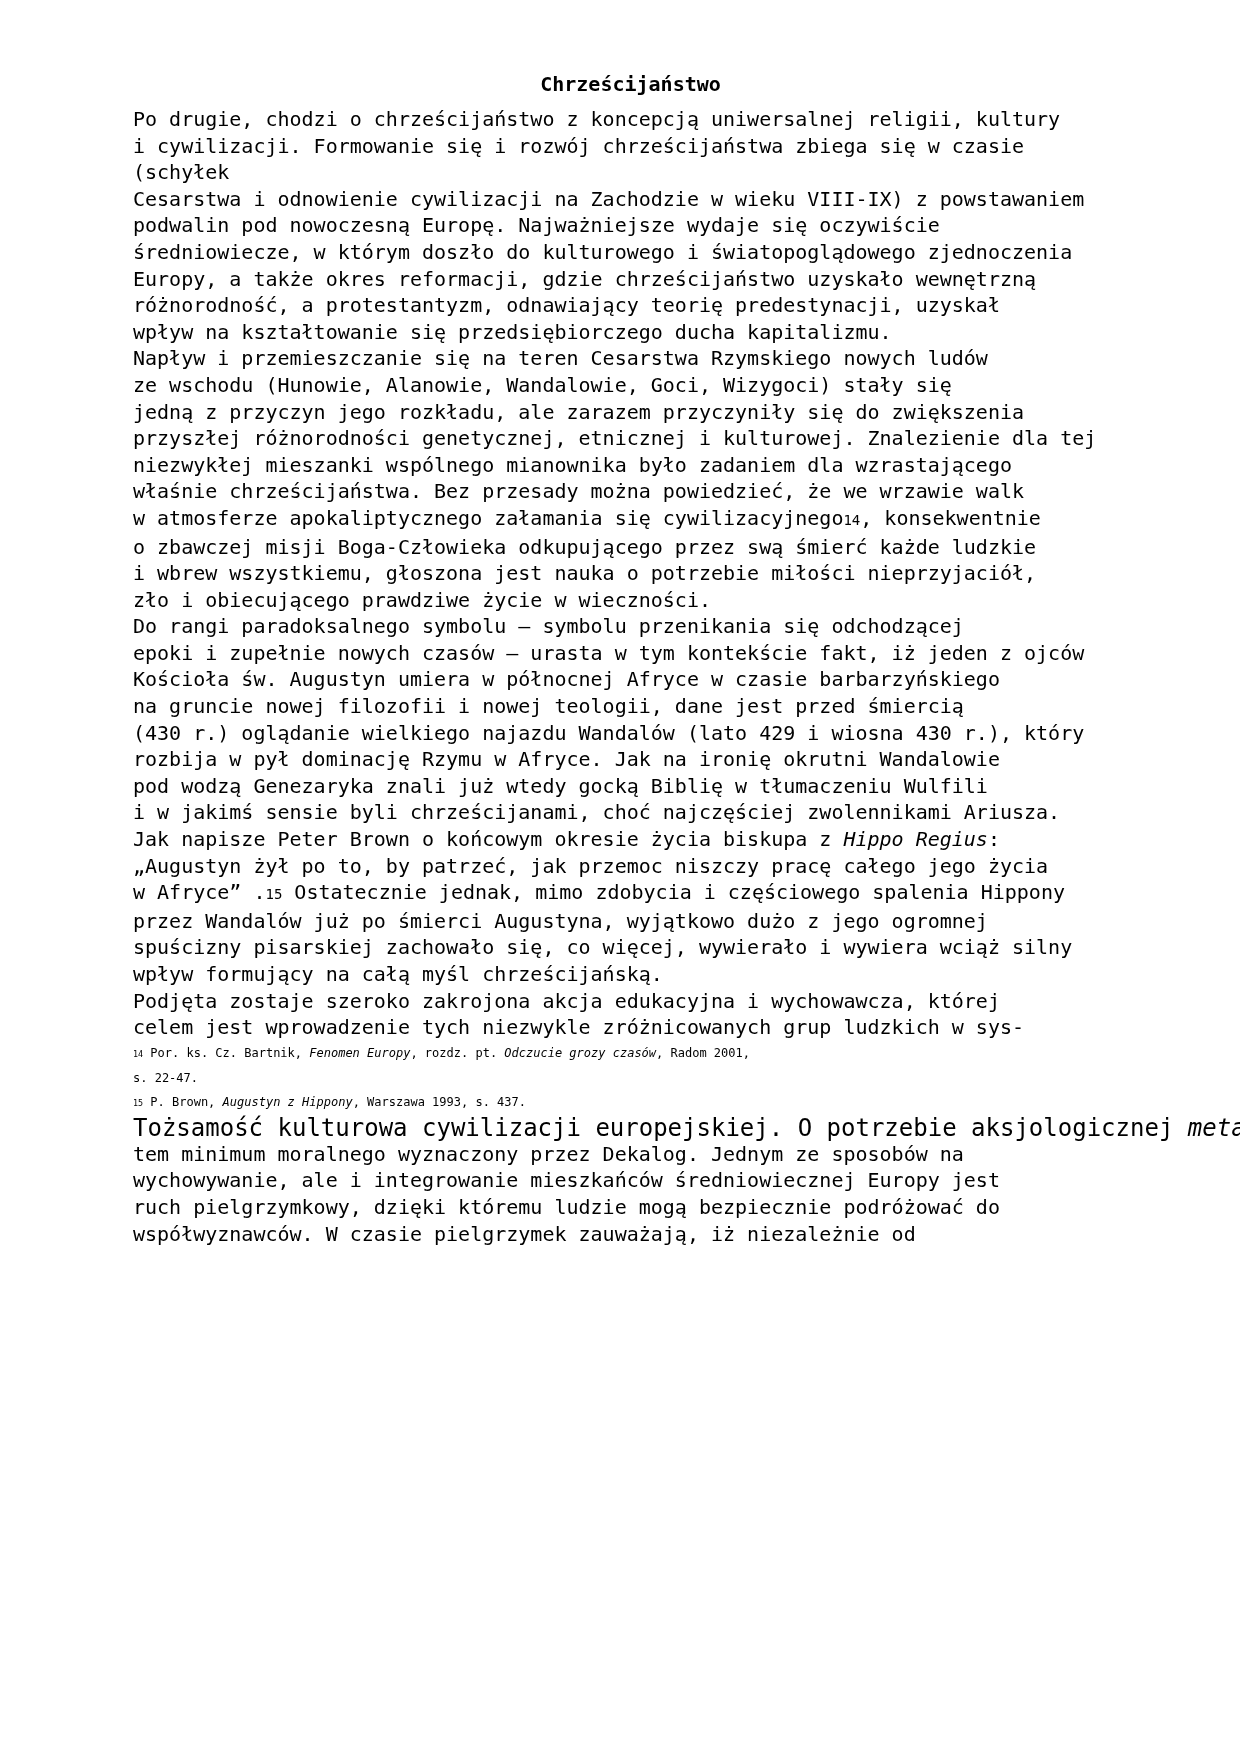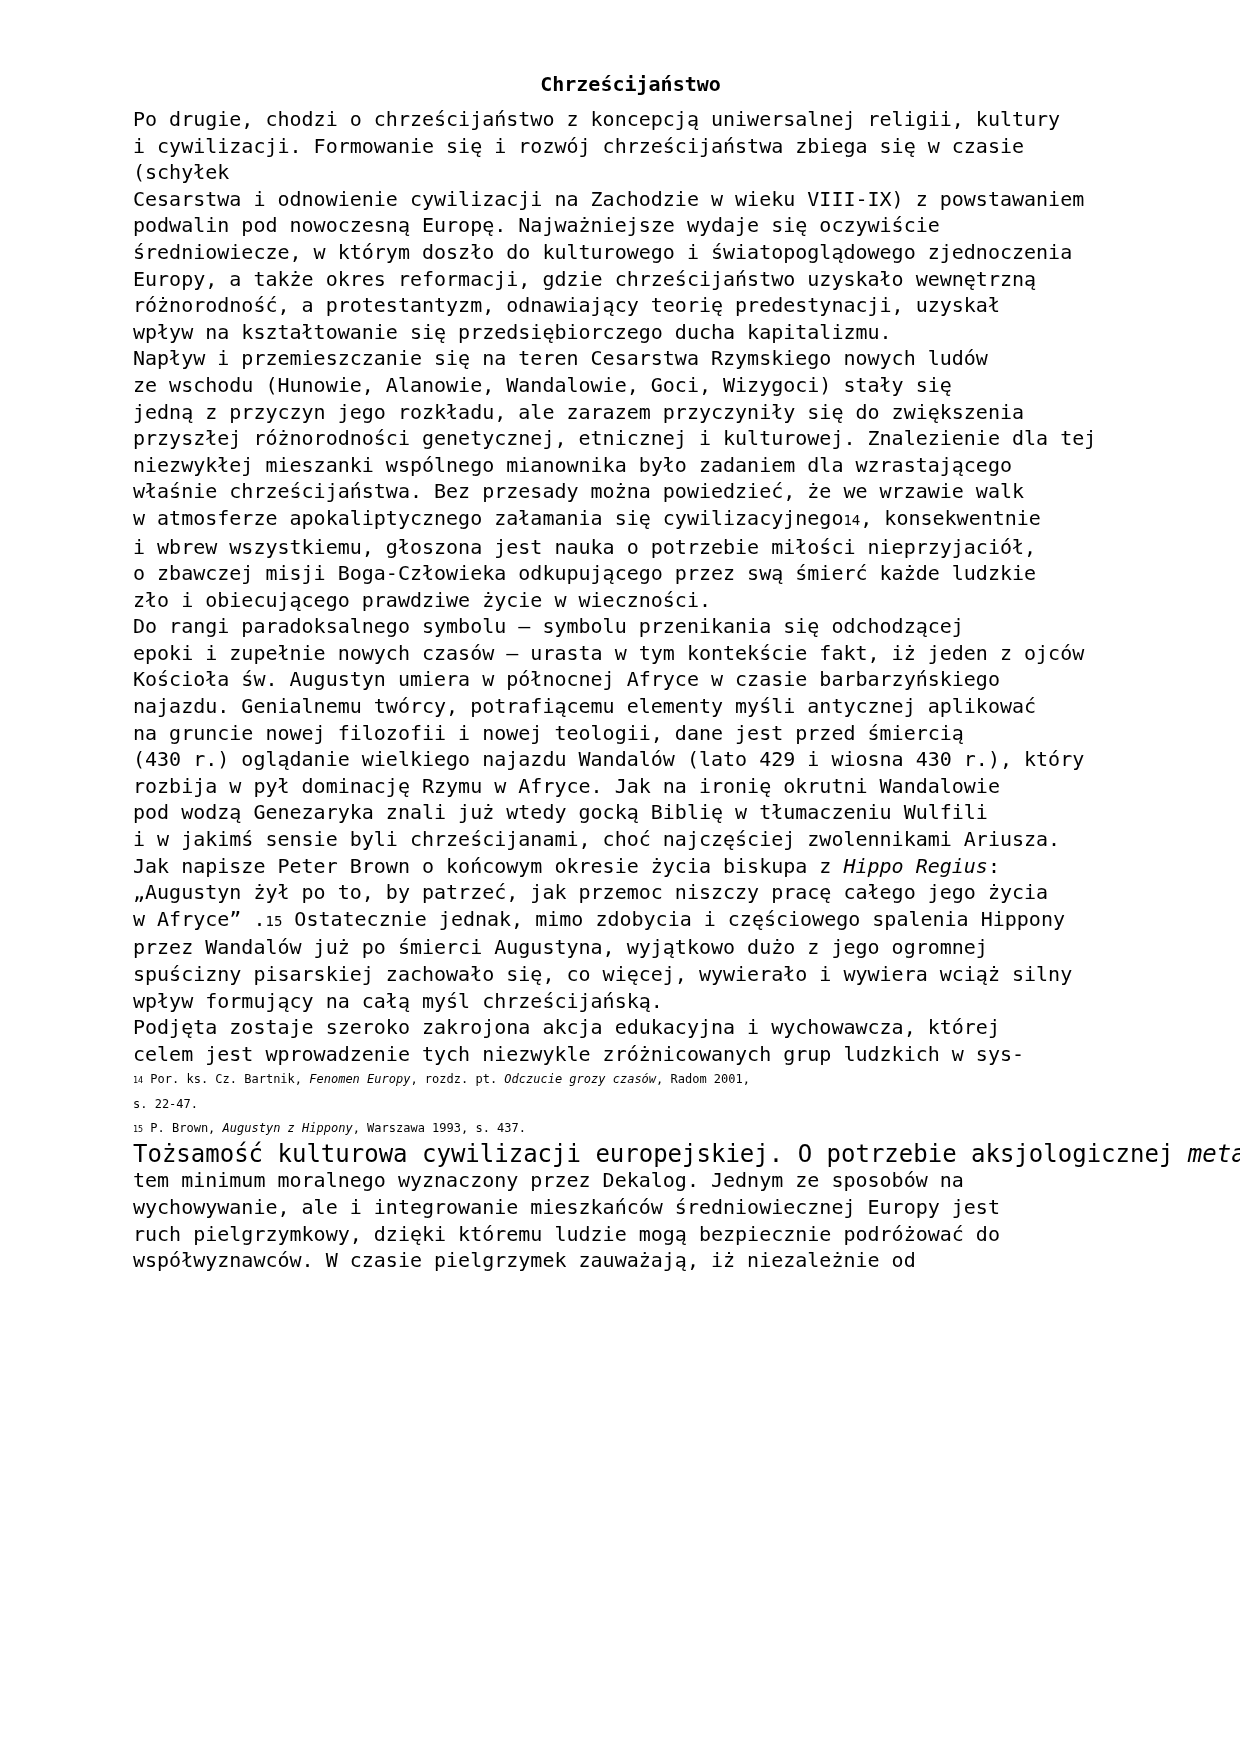--- a/index.html
+++ b/index.html
@@ -45,27 +45,26 @@
         <div class="line"><span class="seg-n">Europy, a także okres reformacji, gdzie chrześcijaństwo uzyskało wewnętrzną</span></div>
         <div class="line"><span class="seg-n">różnorodność, a protestantyzm, odnawiający teorię predestynacji, uzyskał</span></div>
         <div class="line"><span class="seg-n">wpływ na kształtowanie się przedsiębiorczego ducha kapitalizmu.</span></div>
         <div class="line"><span class="seg-n">Napływ i przemieszczanie się na teren Cesarstwa Rzymskiego nowych ludów</span></div>
         <div class="line"><span class="seg-n">ze wschodu (Hunowie, Alanowie, Wandalowie, Goci, Wizygoci) stały się</span></div>
         <div class="line"><span class="seg-n">jedną z przyczyn jego rozkładu, ale zarazem przyczyniły się do zwiększenia</span></div>
         <div class="line"><span class="seg-n">przyszłej różnorodności genetycznej, etnicznej i kulturowej. Znalezienie dla tej</span></div>
         <div class="line"><span class="seg-n">niezwykłej mieszanki wspólnego mianownika było zadaniem dla wzrastającego</span></div>
         <div class="line"><span class="seg-n">właśnie chrześcijaństwa. Bez przesady można powiedzieć, że we wrzawie walk</span></div>
         <div class="line"><span class="seg-n">w atmosferze apokaliptycznego załamania się cywilizacyjnego</span><span class="seg-f">14</span><span class="seg-n">, konsekwentnie</span></div>
+        <div class="line"><span class="seg-n">o zbawczej misji Boga-Człowieka odkupującego przez swą śmierć każde ludzkie</span></div>
         <div class="line"><span class="seg-n">i wbrew wszystkiemu, głoszona jest nauka o potrzebie miłości nieprzyjaciół,</span></div>
-        <div class="line"><span class="seg-n">o zbawczej misji Boga-Człowieka odkupującego przez swą śmierć każde ludzkie</span></div>
         <div class="line"><span class="seg-n">zło i obiecującego prawdziwe życie w wieczności.</span></div>
         <div class="line"><span class="seg-n">Do rangi paradoksalnego symbolu – symbolu przenikania się odchodzącej</span></div>
         <div class="line"><span class="seg-n">epoki i zupełnie nowych czasów – urasta w tym kontekście fakt, iż jeden z ojców</span></div>
         <div class="line"><span class="seg-n">Kościoła św. Augustyn umiera w północnej Afryce w czasie barbarzyńskiego</span></div>
-        <div class="line"><span class="seg-n">najazdu. Genialnemu twórcy, potrafiącemu elementy myśli antycznej aplikować</span></div>
         <div class="line"><span class="seg-n">na gruncie nowej filozofii i nowej teologii, dane jest przed śmiercią</span></div>
         <div class="line"><span class="seg-n">(430 r.) oglądanie wielkiego najazdu Wandalów (lato 429 i wiosna 430 r.), który</span></div>
         <div class="line"><span class="seg-n">rozbija w pył dominację Rzymu w Afryce. Jak na ironię okrutni Wandalowie</span></div>
         <div class="line"><span class="seg-n">pod wodzą Genezaryka znali już wtedy gocką Biblię w tłumaczeniu Wulfili</span></div>
         <div class="line"><span class="seg-n">i w jakimś sensie byli chrześcijanami, choć najczęściej zwolennikami Ariusza.</span></div>
         <div class="line"><span class="seg-n">Jak napisze Peter Brown o końcowym okresie życia biskupa z </span><span class="seg-i">Hippo Regius</span><span class="seg-n">:</span></div>
         <div class="line"><span class="seg-n">„Augustyn żył po to, by patrzeć, jak przemoc niszczy pracę całego jego życia</span></div>
         <div class="line"><span class="seg-n">w Afryce” .</span><span class="seg-f">15</span><span class="seg-n"> Ostatecznie jednak, mimo zdobycia i częściowego spalenia Hippony</span></div>
         <div class="line"><span class="seg-n">przez Wandalów już po śmierci Augustyna, wyjątkowo dużo z jego ogromnej</span></div>
         <div class="line"><span class="seg-n">spuścizny pisarskiej zachowało się, co więcej, wywierało i wywiera wciąż silny</span></div>

